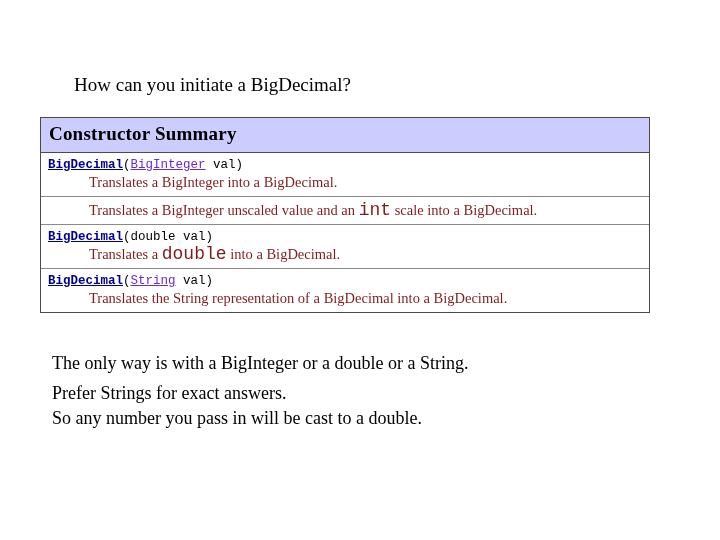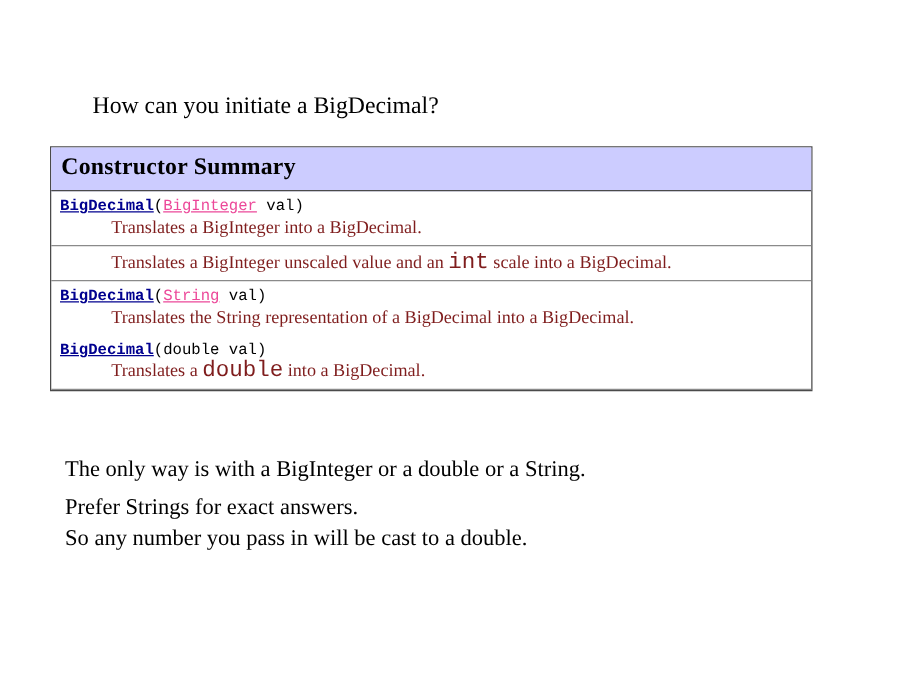--- a/index.html
+++ b/index.html
@@ -65,21 +65,21 @@
     line-height: 16px;
     color: #000000;
     white-space: pre;
   }
   .ctor-signature .m-name {
     color: #00008f;
     font-weight: bold;
     text-decoration: underline;
   }
   .ctor-signature .m-type-link {
-    color: #ec4899;
+    color: #6d28d9;
     text-decoration: underline;
     margin-top: 16px;
   }
   .ctor-signature .m-plain {
     color: #000000;
   }
 
   .ctor-desc {
     padding-left: 48px;
     font-family: "Liberation Serif", "DejaVu Serif", serif;
@@ -90,21 +90,21 @@
   }
   .ctor-desc code {
     font-family: "Liberation Mono", "DejaVu Sans Mono", monospace;
     font-size: 18px;
   }
 
   
   #commentary {
     position: absolute;
     left: 52px;
-    top: 363px;
+    top: 351px;
     width: 620px;
   }
   #commentary .cline {
     font-size: 18px;
     line-height: 25px;
     white-space: nowrap;
     color: #000;
   }
   #commentary .cline.first {
     margin-bottom: 5px;
@@ -121,27 +121,27 @@
 
   <div id="ctor-rows">
 
   <div class="ctor-row">
         <div class="ctor-signature"><span class="m-name">BigDecimal</span><span class="m-plain">(</span><span class="m-type-link">BigInteger</span><span class="m-plain"> val</span><span class="m-plain">)</span></div>
         <div class="ctor-desc"><span>Translates a BigInteger into a BigDecimal.</span></div>
       </div>
       <div class="ctor-row">
         <div class="ctor-desc"><span>Translates a BigInteger unscaled value and an </span><code>int</code><span> scale into a BigDecimal.</span></div>
       </div>
+      <div class="ctor-row">
+        <div class="ctor-signature"><span class="m-name">BigDecimal</span><span class="m-plain">(</span><span class="m-plain">double val</span><span class="m-plain">)</span></div>
+        <div class="ctor-desc"><span>Translates a </span><code>double</code><span> into a BigDecimal.</span></div>
+      </div>
       <div class="ctor-row last">
         <div class="ctor-signature"><span class="m-name">BigDecimal</span><span class="m-plain">(</span><span class="m-type-link">String</span><span class="m-plain"> val</span><span class="m-plain">)</span></div>
         <div class="ctor-desc"><span>Translates the String representation of a BigDecimal into a BigDecimal.</span></div>
-      </div>
-      <div class="ctor-row">
-        <div class="ctor-signature"><span class="m-name">BigDecimal</span><span class="m-plain">(</span><span class="m-plain">double val</span><span class="m-plain">)</span></div>
-        <div class="ctor-desc"><span>Translates a </span><code>double</code><span> into a BigDecimal.</span></div>
       </div>
     </div>
 
 </div>
 
 <div id="commentary">
 
 <div class="cline first">The only way is with a BigInteger or a double or a String.</div>
     <div class="cline">Prefer Strings for exact answers.</div>
     <div class="cline">So any number you pass in will be cast to a double.</div>

